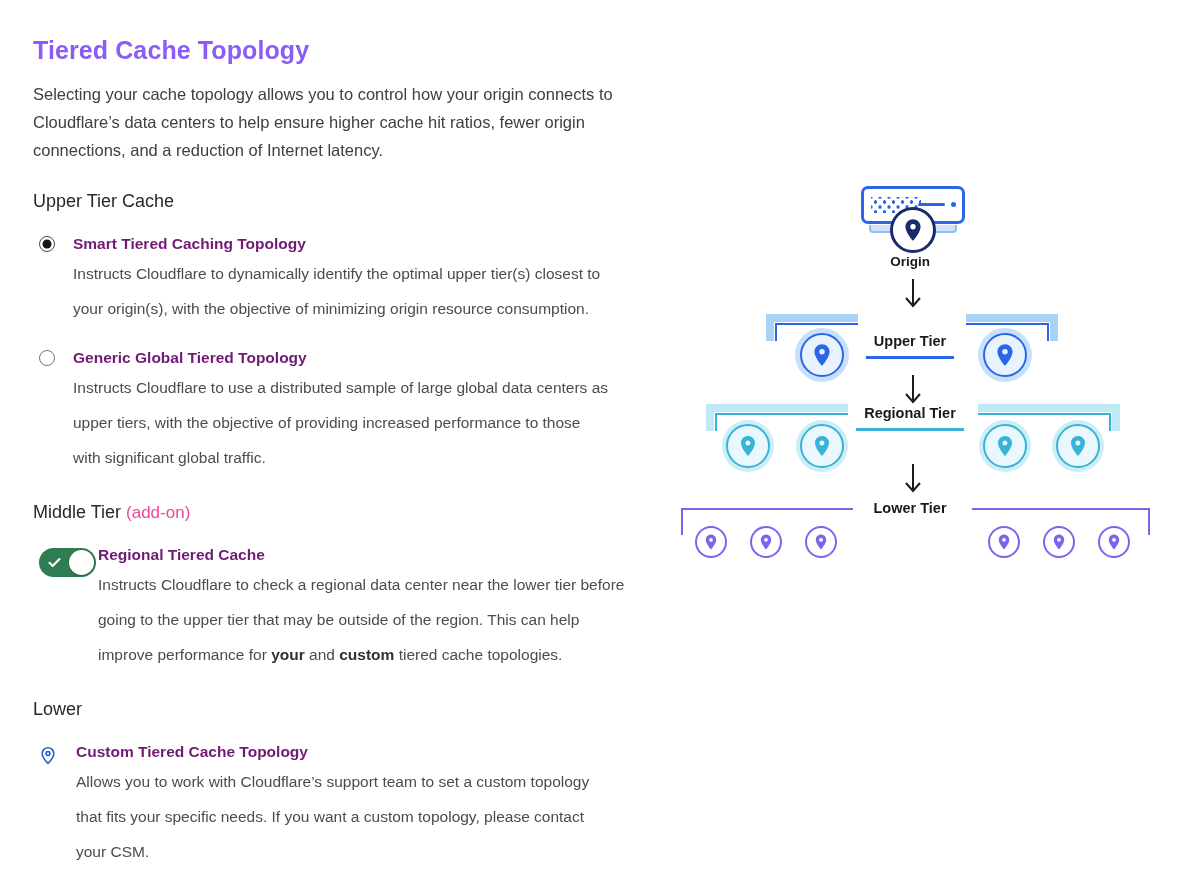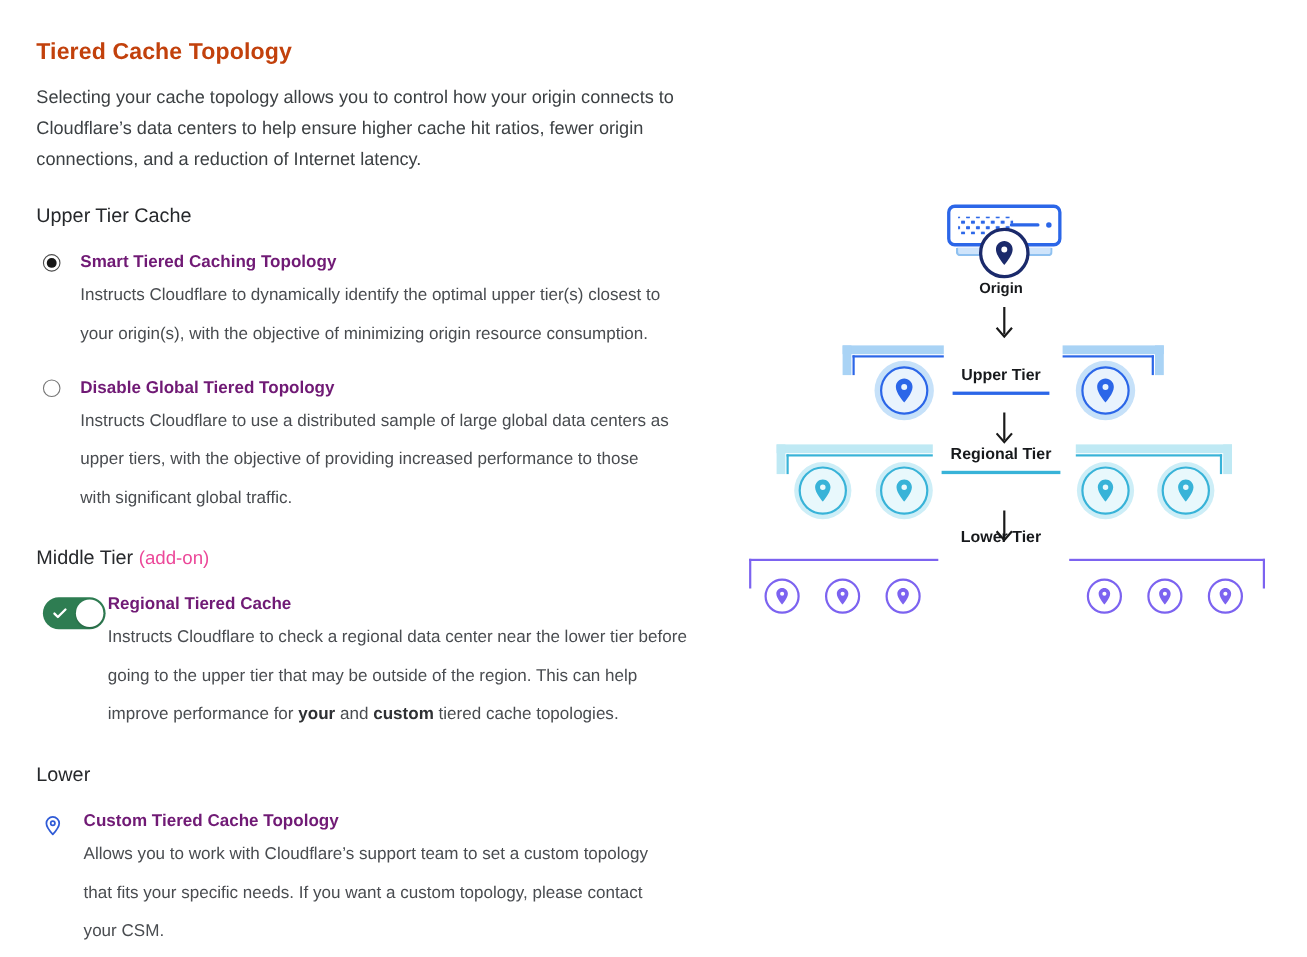--- a/index.html
+++ b/index.html
@@ -6,21 +6,21 @@
     --blue:#2b66e8; --light_blue:#a9d3f5; --teal:#38b3d8; --light_teal:#bfe9f4;
     --purple:#7c63f0; --navy:#1b2a6b; --toggle_green:#2e7d52; --pin_outline_blue:#2f5bd6;
     --arrow_black:#1a1a1a;
   }
   *{margin:0;padding:0;box-sizing:border-box;}
   body{width:1188px;height:870px;background:#fff;font-family:"Liberation Sans",sans-serif;color:#26282b;overflow:hidden;}
   .page{position:relative;width:1188px;height:870px;padding:36px 0 0 33px;}
 
   
   .left-col{width:620px;}
-  .page-title{font-size:21px;font-weight:700;color:#c2410c;letter-spacing:.1px;}
+  .page-title{font-size:25px;font-weight:700;color:#8b5cf6;letter-spacing:.1px;}
   .page-desc{margin-top:15px;font-size:16.5px;line-height:28px;color:#3c4043;max-width:905px;}
   .section-heading{margin-top:27px;font-size:18px;font-weight:400;color:#26282b;}
   .section-heading .note{font-size:17px;color:#ec4899;font-weight:400;}
   .option-row{display:flex;align-items:flex-start;margin-top:21px;margin-left:6px;}
   .radio{flex:0 0 16px;width:16px;height:16px;border:1.5px solid #767676;border-radius:50%;background:#fff;margin-top:3px;position:relative;cursor:pointer;}
   .radio.selected{border-color:#4a4a4a;}
   .radio.selected::after{content:"";position:absolute;left:50%;top:50%;width:9px;height:9px;border-radius:50%;background:#161616;transform:translate(-50%,-50%);}
   .option-body{margin-left:18px;}
   .option-title{font-size:15.5px;font-weight:700;color:#701a75;line-height:22px;}
   .option-desc{font-size:15.5px;line-height:35px;color:#494c50;max-width:538px;margin-top:1px;}
@@ -46,21 +46,21 @@
   .server-base{left:209px;top:45px;width:88px;height:8px;background:#cfe4fb;border:2px solid #8fc1f0;border-top:none;border-radius:0 0 4px 4px;}
   .origin-circle{left:230px;top:27px;width:46px;height:46px;border-radius:50%;background:#fff;border:3px solid var(--navy);display:flex;align-items:center;justify-content:center;color:var(--navy);}
   .tier-label{left:0;width:100%;text-align:center;font-weight:700;color:#17191c;}
   .origin-label{top:74px;font-size:13.5px;}
   .arrow{width:22px;height:30px;left:242px;color:var(--arrow_black);}
   .label-underlined span{display:inline-block;font-size:14.5px;padding:0 8px 7px;}
   .upper-label{top:134px;}
   .upper-label span{border-bottom:3px solid var(--blue);margin-top:19px;}
   .regional-label{top:224px;}
   .regional-label span{border-bottom:3px solid var(--teal);}
-  .lower-label{top:301px;font-size:14.5px;}
+  .lower-label{top:320px;font-size:14.5px;}
 
   .bracket{height:27px;}
   .bracket.bl{border-top:8px solid var(--light_blue);border-left:8px solid var(--light_blue);}
   .bracket.br{border-top:8px solid var(--light_blue);border-right:8px solid var(--light_blue);}
   .bracket.tl{border-top:8px solid var(--light_teal);border-left:8px solid var(--light_teal);}
   .bracket.tr{border-top:8px solid var(--light_teal);border-right:8px solid var(--light_teal);}
   .bracket::after{content:"";position:absolute;inset:1px 0 0 1px;}
   .bracket.bl::after{border-top:2px solid var(--blue);border-left:2px solid var(--blue);}
   .bracket.br::after{inset:1px 1px 0 0;border-top:2px solid var(--blue);border-right:2px solid var(--blue);}
   .bracket.tl::after{border-top:2px solid var(--teal);border-left:2px solid var(--teal);}
@@ -89,21 +89,21 @@
       <div class="radio selected"></div>
       <div class="option-body">
         <div class="option-title">Smart Tiered Caching Topology</div>
         <div class="option-desc">Instructs Cloudflare to dynamically identify the optimal upper tier(s) closest to your origin(s), with the objective of minimizing origin resource consumption.</div>
       </div>
     </div>
 
     <div class="option-row">
       <div class="radio"></div>
       <div class="option-body">
-        <div class="option-title">Disable Global Tiered Topology</div>
+        <div class="option-title">Generic Global Tiered Topology</div>
         <div class="option-desc">Instructs Cloudflare to use a distributed sample of large global data centers as upper tiers, with the objective of providing increased performance to those with significant global traffic.</div>
       </div>
     </div>
 
     <div class="section-heading">
       <span>Middle Tier</span>
       <span class="note"> <span>(add-on)</span></span>
     </div>
 
     <div class="option-row">

